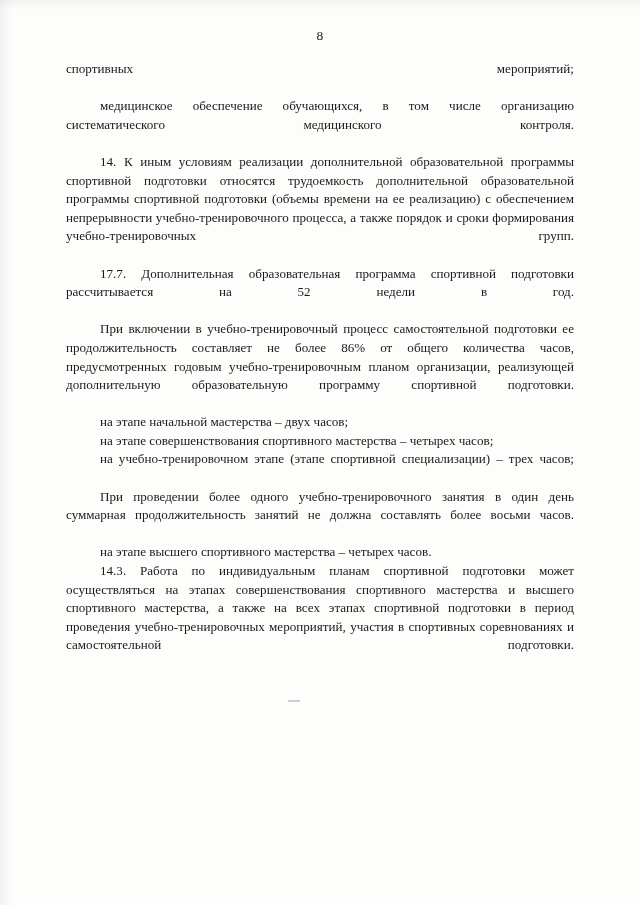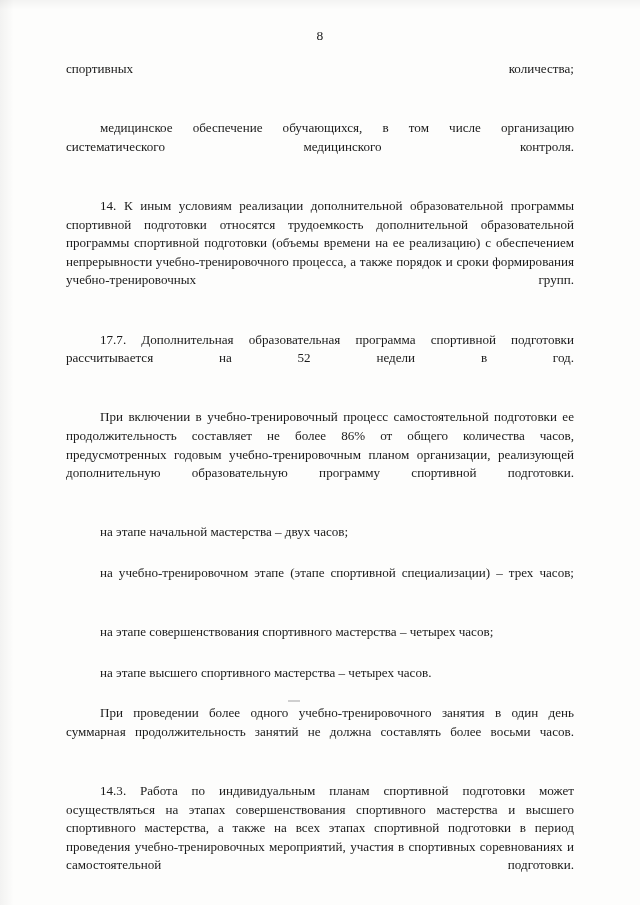--- a/index.html
+++ b/index.html
@@ -41,21 +41,20 @@
     text-align: justify;
     text-justify: inter-word;
     hyphens: none;
   }
   p {
     margin: 0 0 0 0;
     text-align: justify;
   }
   p.indent {
     text-indent: 34px;
-    margin-top: 22px;
   }
   p.noindent {
     text-indent: 0;
   }
   
   p::after {
     content: "";
     display: inline-block;
     width: 100%;
   }
@@ -87,28 +86,28 @@
 <body>
 
 <div class="page">
 
   <div class="edge-shadow-left"></div>
   <div class="edge-shadow-top"></div>
 
   <div class="page-number">8</div>
 
   <div class="body-text">
-    <p class="noindent">спортивных количества;</p>
+    <p class="noindent">спортивных мероприятий;</p>
     <p class="indent">медицинское обеспечение обучающихся, в том числе организацию систематического медицинского контроля.</p>
     <p class="indent">14. К иным условиям реализации дополнительной образовательной программы спортивной подготовки относятся трудоемкость дополнительной образовательной программы спортивной подготовки (объемы времени на ее реализацию) с обеспечением непрерывности учебно-тренировочного процесса, а также порядок и сроки формирования учебно-тренировочных групп.</p>
     <p class="indent">17.7. Дополнительная образовательная программа спортивной подготовки рассчитывается на 52 недели в год.</p>
     <p class="indent">При включении в учебно-тренировочный процесс самостоятельной подготовки ее продолжительность составляет не более 86% от общего количества часов, предусмотренных годовым учебно-тренировочным планом организации, реализующей дополнительную образовательную программу спортивной подготовки.</p>
     <p class="indent nostretch">на этапе начальной мастерства – двух часов;</p>
+    <p class="indent nostretch">на этапе совершенствования спортивного мастерства – четырех часов;</p>
     <p class="indent">на учебно-тренировочном этапе (этапе спортивной специализации) – трех часов;</p>
-    <p class="indent nostretch">на этапе совершенствования спортивного мастерства – четырех часов;</p>
+    <p class="indent">При проведении более одного учебно-тренировочного занятия в один день суммарная продолжительность занятий не должна составлять более восьми часов.</p>
     <p class="indent nostretch">на этапе высшего спортивного мастерства – четырех часов.</p>
-    <p class="indent">При проведении более одного учебно-тренировочного занятия в один день суммарная продолжительность занятий не должна составлять более восьми часов.</p>
     <p class="indent">14.3. Работа по индивидуальным планам спортивной подготовки может осуществляться на этапах совершенствования спортивного мастерства и высшего спортивного мастерства, а также на всех этапах спортивной подготовки в период проведения учебно-тренировочных мероприятий, участия в спортивных соревнованиях и самостоятельной подготовки.</p>
   </div>
 
   <div class="faint-mark"></div>
 
 </div>
 
 </body></html>

